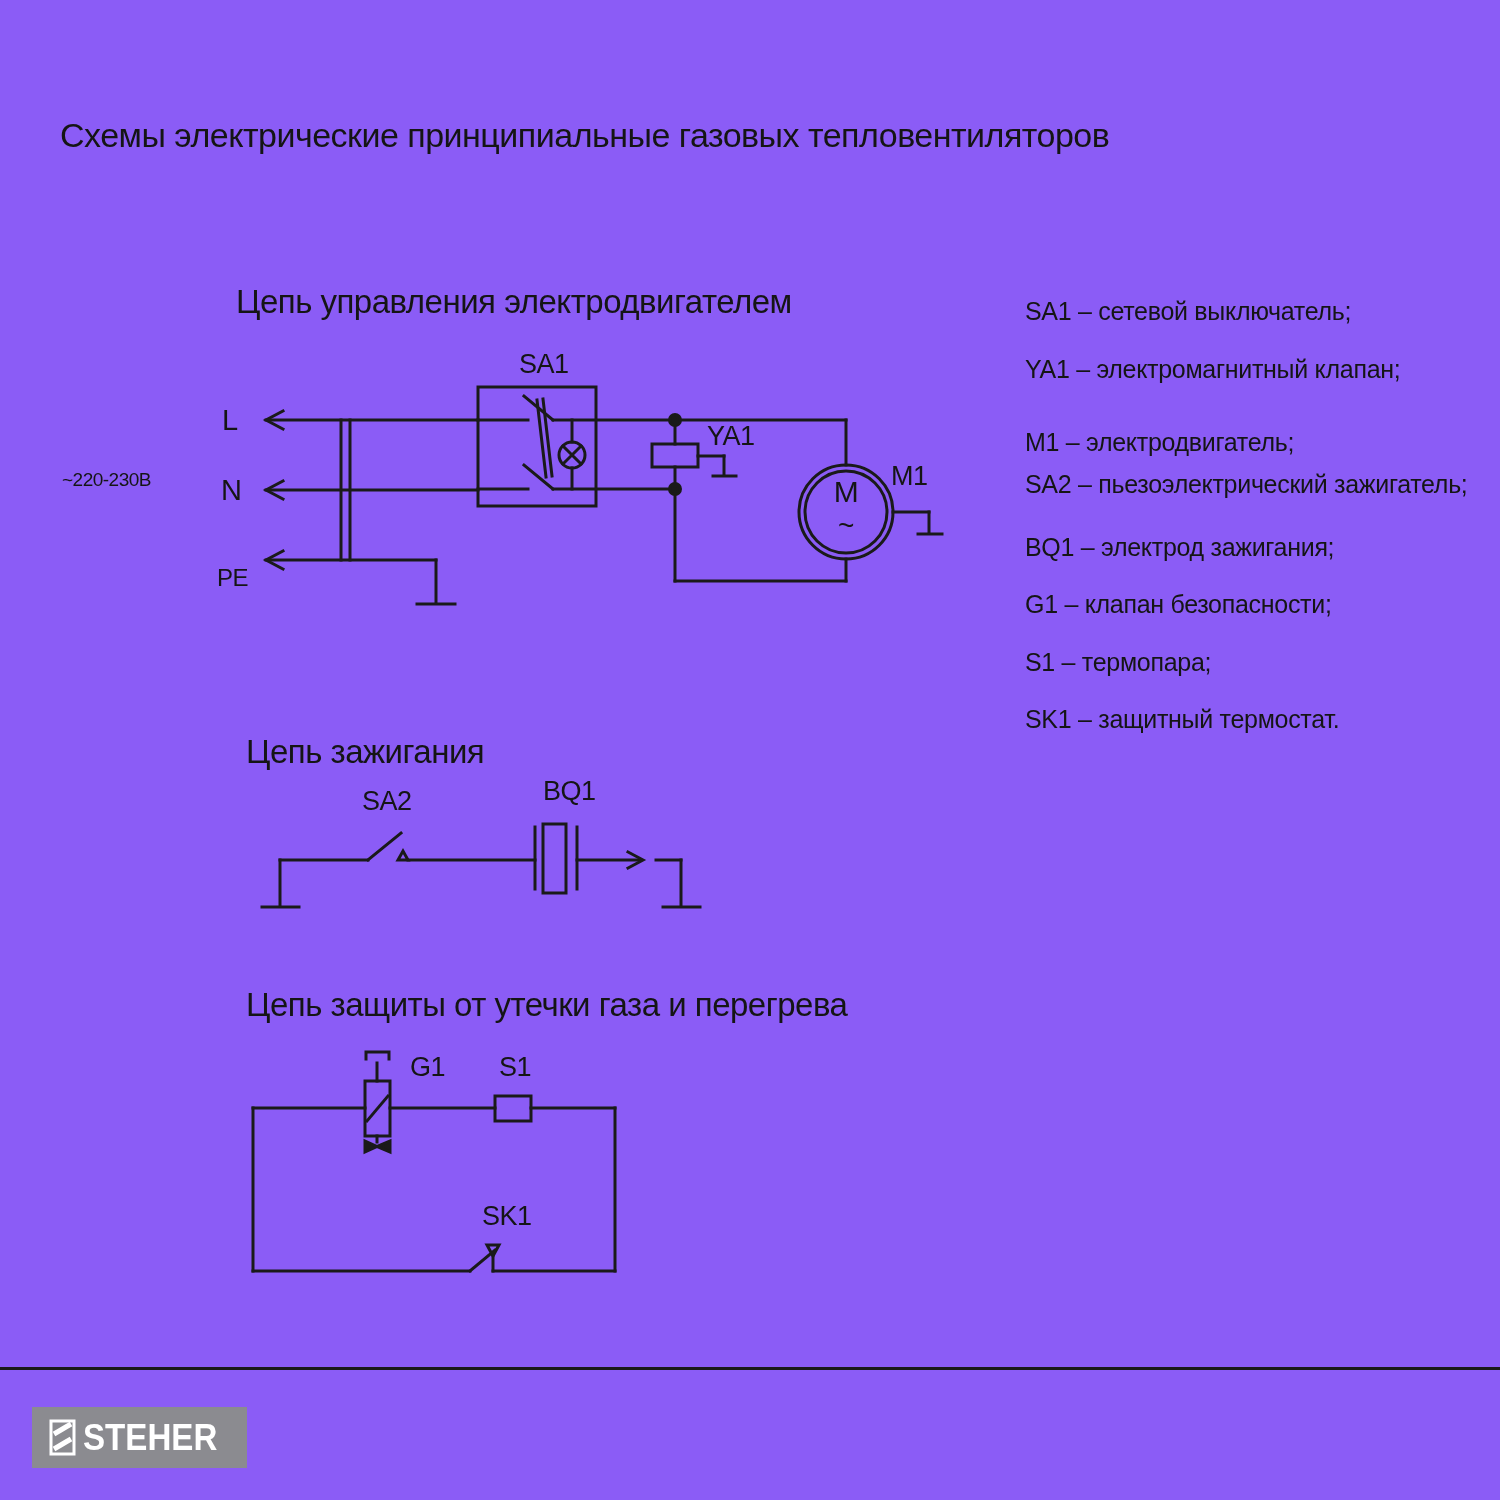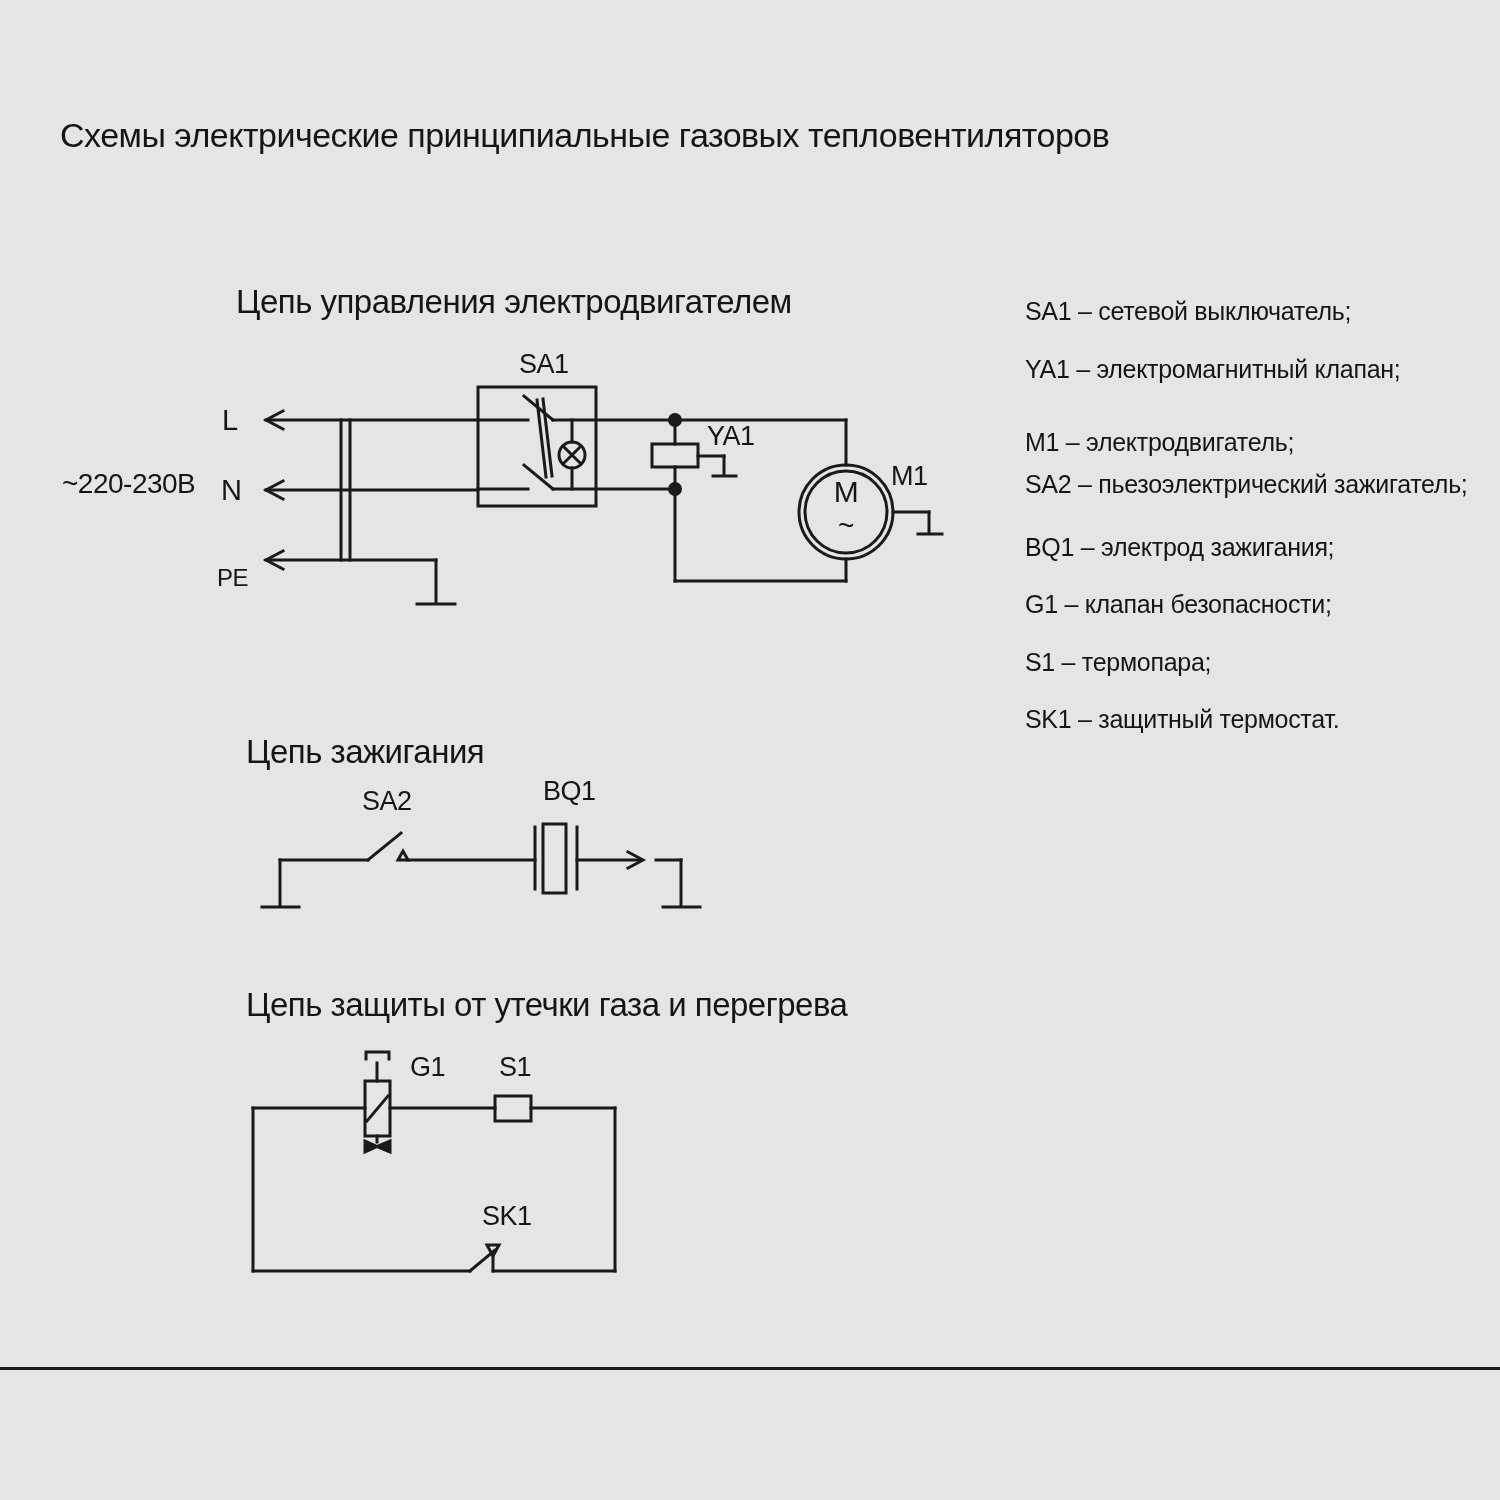--- a/index.html
+++ b/index.html
@@ -1,26 +1,26 @@
 <!DOCTYPE html>
 <html><head>
 <meta charset="utf-8">
 <style>
   html,body{margin:0;padding:0;background:#ffffff;}
   #canvas{
-    position:relative;width:1500px;height:1500px;background:#e5e5e5;
+    position:relative;width:1500px;height:1500px;background:#8b5cf6;
     font-family:"Liberation Sans",sans-serif;color:#111;overflow:hidden;
   }
   .lbl{position:absolute;white-space:nowrap;color:#151515;letter-spacing:-0.5px;line-height:1;}
   .page-title{left:60px;top:118px;font-size:34px;}
   .sec-title{font-size:33px;}
   .t-c1{left:236px;top:285px;}
   .t-c2{left:246px;top:735px;}
   .t-c3{left:246px;top:988px;}
-  .voltage{left:62px;top:470px;font-size:28px;}
+  .voltage{left:62px;top:470px;font-size:19px;}
   .term-l{left:222px;top:406px;font-size:29px;}
   .term-n{left:221px;top:476px;font-size:29px;}
   .term-pe{left:217px;top:566px;font-size:24px;}
   .comp{font-size:27px;}
   .l-sa1{left:519px;top:351px;}
   .l-ya1{left:707px;top:423px;}
   .l-m1{left:891px;top:463px;}
   .l-sa2{left:362px;top:788px;}
   .l-bq1{left:543px;top:778px;}
   .l-g1{left:410px;top:1054px;text-align:right;}
@@ -198,15 +198,23 @@
     <div class="legend-item li-2">M1 – электродвигатель;</div>
     <div class="legend-item li-3">SA2 – пьезоэлектрический зажигатель;</div>
     <div class="legend-item li-4">BQ1 – электрод зажигания;</div>
     <div class="legend-item li-5">G1 – клапан безопасности;</div>
     <div class="legend-item li-6">S1 – термопара;</div>
     <div class="legend-item li-7">SK1 – защитный термостат.</div>
   </div>
 
   <div class="footer-divider"></div>
 
+  <div class="logo" id="brand-logo" style="background: rgb(139, 139, 144);">
+    <svg width="27" height="37" viewBox="0 0 27 37">
+      <rect x="2" y="2" width="23" height="33" fill="none" stroke="#ffffff" stroke-width="3"></rect>
+      <line x1="5" y1="15" x2="22" y2="5" stroke="#ffffff" stroke-width="5"></line>
+      <line x1="5" y1="30" x2="22" y2="20" stroke="#ffffff" stroke-width="5"></line>
+    </svg>
+    <span class="logo-text">STEHER</span>
+  </div>
 
 
 </div>
 
 </body></html>

